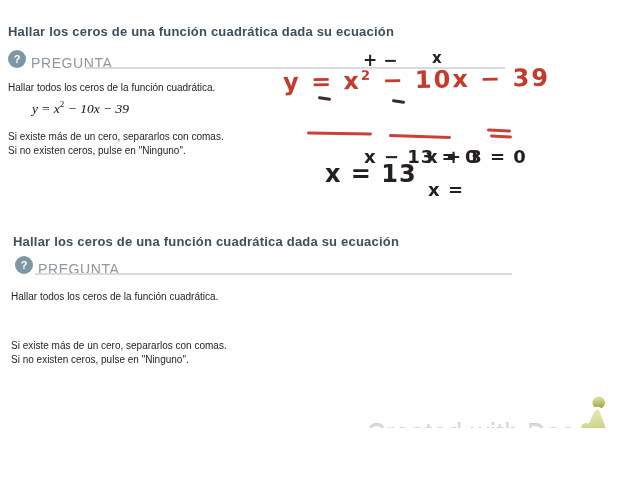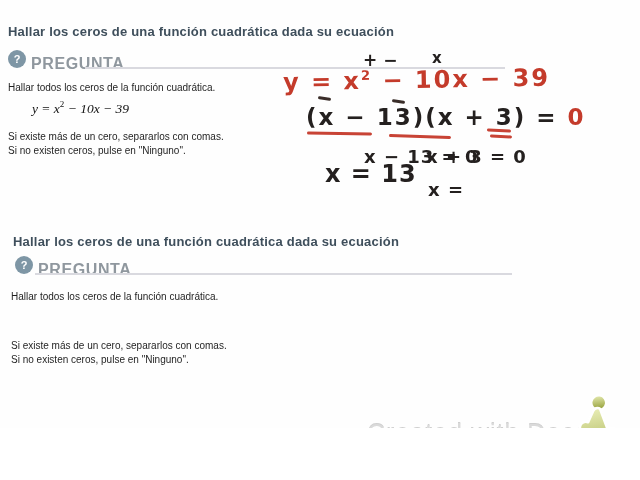--- a/index.html
+++ b/index.html
@@ -1,21 +1,21 @@
 <!DOCTYPE html>
 <html><head>
 <meta charset="utf-8">
 <style>
   html,body{margin:0;padding:0;background:#ffffff;}
   #screen{position:relative;width:640px;height:428px;background:#fefefe;overflow:hidden;
           font-family:"Liberation Sans",sans-serif;}
   .section-title{position:absolute;font-size:13px;font-weight:bold;color:#3f4f5c;letter-spacing:.2px;}
   .badge-circle{position:absolute;width:18px;height:18px;border-radius:50%;background:#7e96a5;
                 color:#ffffff;font-size:11px;font-weight:bold;text-align:center;line-height:18px;}
-  .badge-label{position:absolute;font-size:16px;color:#8f979e;letter-spacing:.6px;font-weight:bold;}
+  .badge-label{position:absolute;font-size:14px;color:#8f979e;letter-spacing:.6px;}
   .rule{position:absolute;height:2px;background:#d9d9df;}
   .prompt,.instr{position:absolute;font-size:10px;color:#1f1f1f;}
   .equation{position:absolute;font-family:"Liberation Serif",serif;font-style:italic;
             font-size:13.5px;color:#111;}
   .equation sup{font-size:9px;font-style:normal;}
   .hw{position:absolute;font-family:"DejaVu Sans",sans-serif;font-weight:600;color:#24201f;
       white-space:nowrap;}
   .hw-red{color:#c43b2b;}
   .hw sup{font-size:.55em;font-weight:600;}
   .stroke{position:absolute;border-radius:2px;}
@@ -59,23 +59,20 @@
 
   <div class="hw" style="left:363px;top:50px;font-size:17px;">+ −</div>
   <div class="hw" style="left:432px;top:49px;font-size:15px;">x</div>
 
   <div class="hw hw-red" style="left:283px;top:66px;font-size:24px;letter-spacing:2px;transform:rotate(-1deg);">
     <span>y = x</span><sup>2</sup><span> − 10x − 39</span>
   </div>
   <div class="stroke ink" style="left:318px;top:97px;width:13px;height:3px;transform:rotate(8deg);"></div>
   <div class="stroke ink" style="left:392px;top:100px;width:13px;height:3px;transform:rotate(8deg);"></div>
 
-  <div class="hw" style="left:306px;top:104px;font-size:23px;letter-spacing:2px;">
-    <span>(x − 13)(x + 3) = </span><span class="hw-red">0</span>
-  </div>
   <div class="stroke red" style="left:307px;top:132px;width:65px;height:3px;transform:rotate(1deg);"></div>
   <div class="stroke red" style="left:389px;top:135px;width:62px;height:3px;transform:rotate(2deg);"></div>
   <div class="stroke red" style="left:487px;top:129px;width:24px;height:2.5px;transform:rotate(3deg);"></div>
   <div class="stroke red" style="left:490px;top:135px;width:22px;height:2.5px;transform:rotate(3deg);"></div>
 
   <div class="hw" style="left:324px;top:146px;font-size:18px;letter-spacing:1px;margin-left:40px;">x − 13 = 0</div>
   <div class="hw" style="left:426px;top:146px;font-size:18px;letter-spacing:1px;">x + 3 = 0</div>
   <div class="hw" style="left:325px;top:160px;font-size:24px;letter-spacing:1px;">x = 13</div>
   <div class="hw" style="left:428px;top:179px;font-size:18px;letter-spacing:1px;">x =</div>
 

